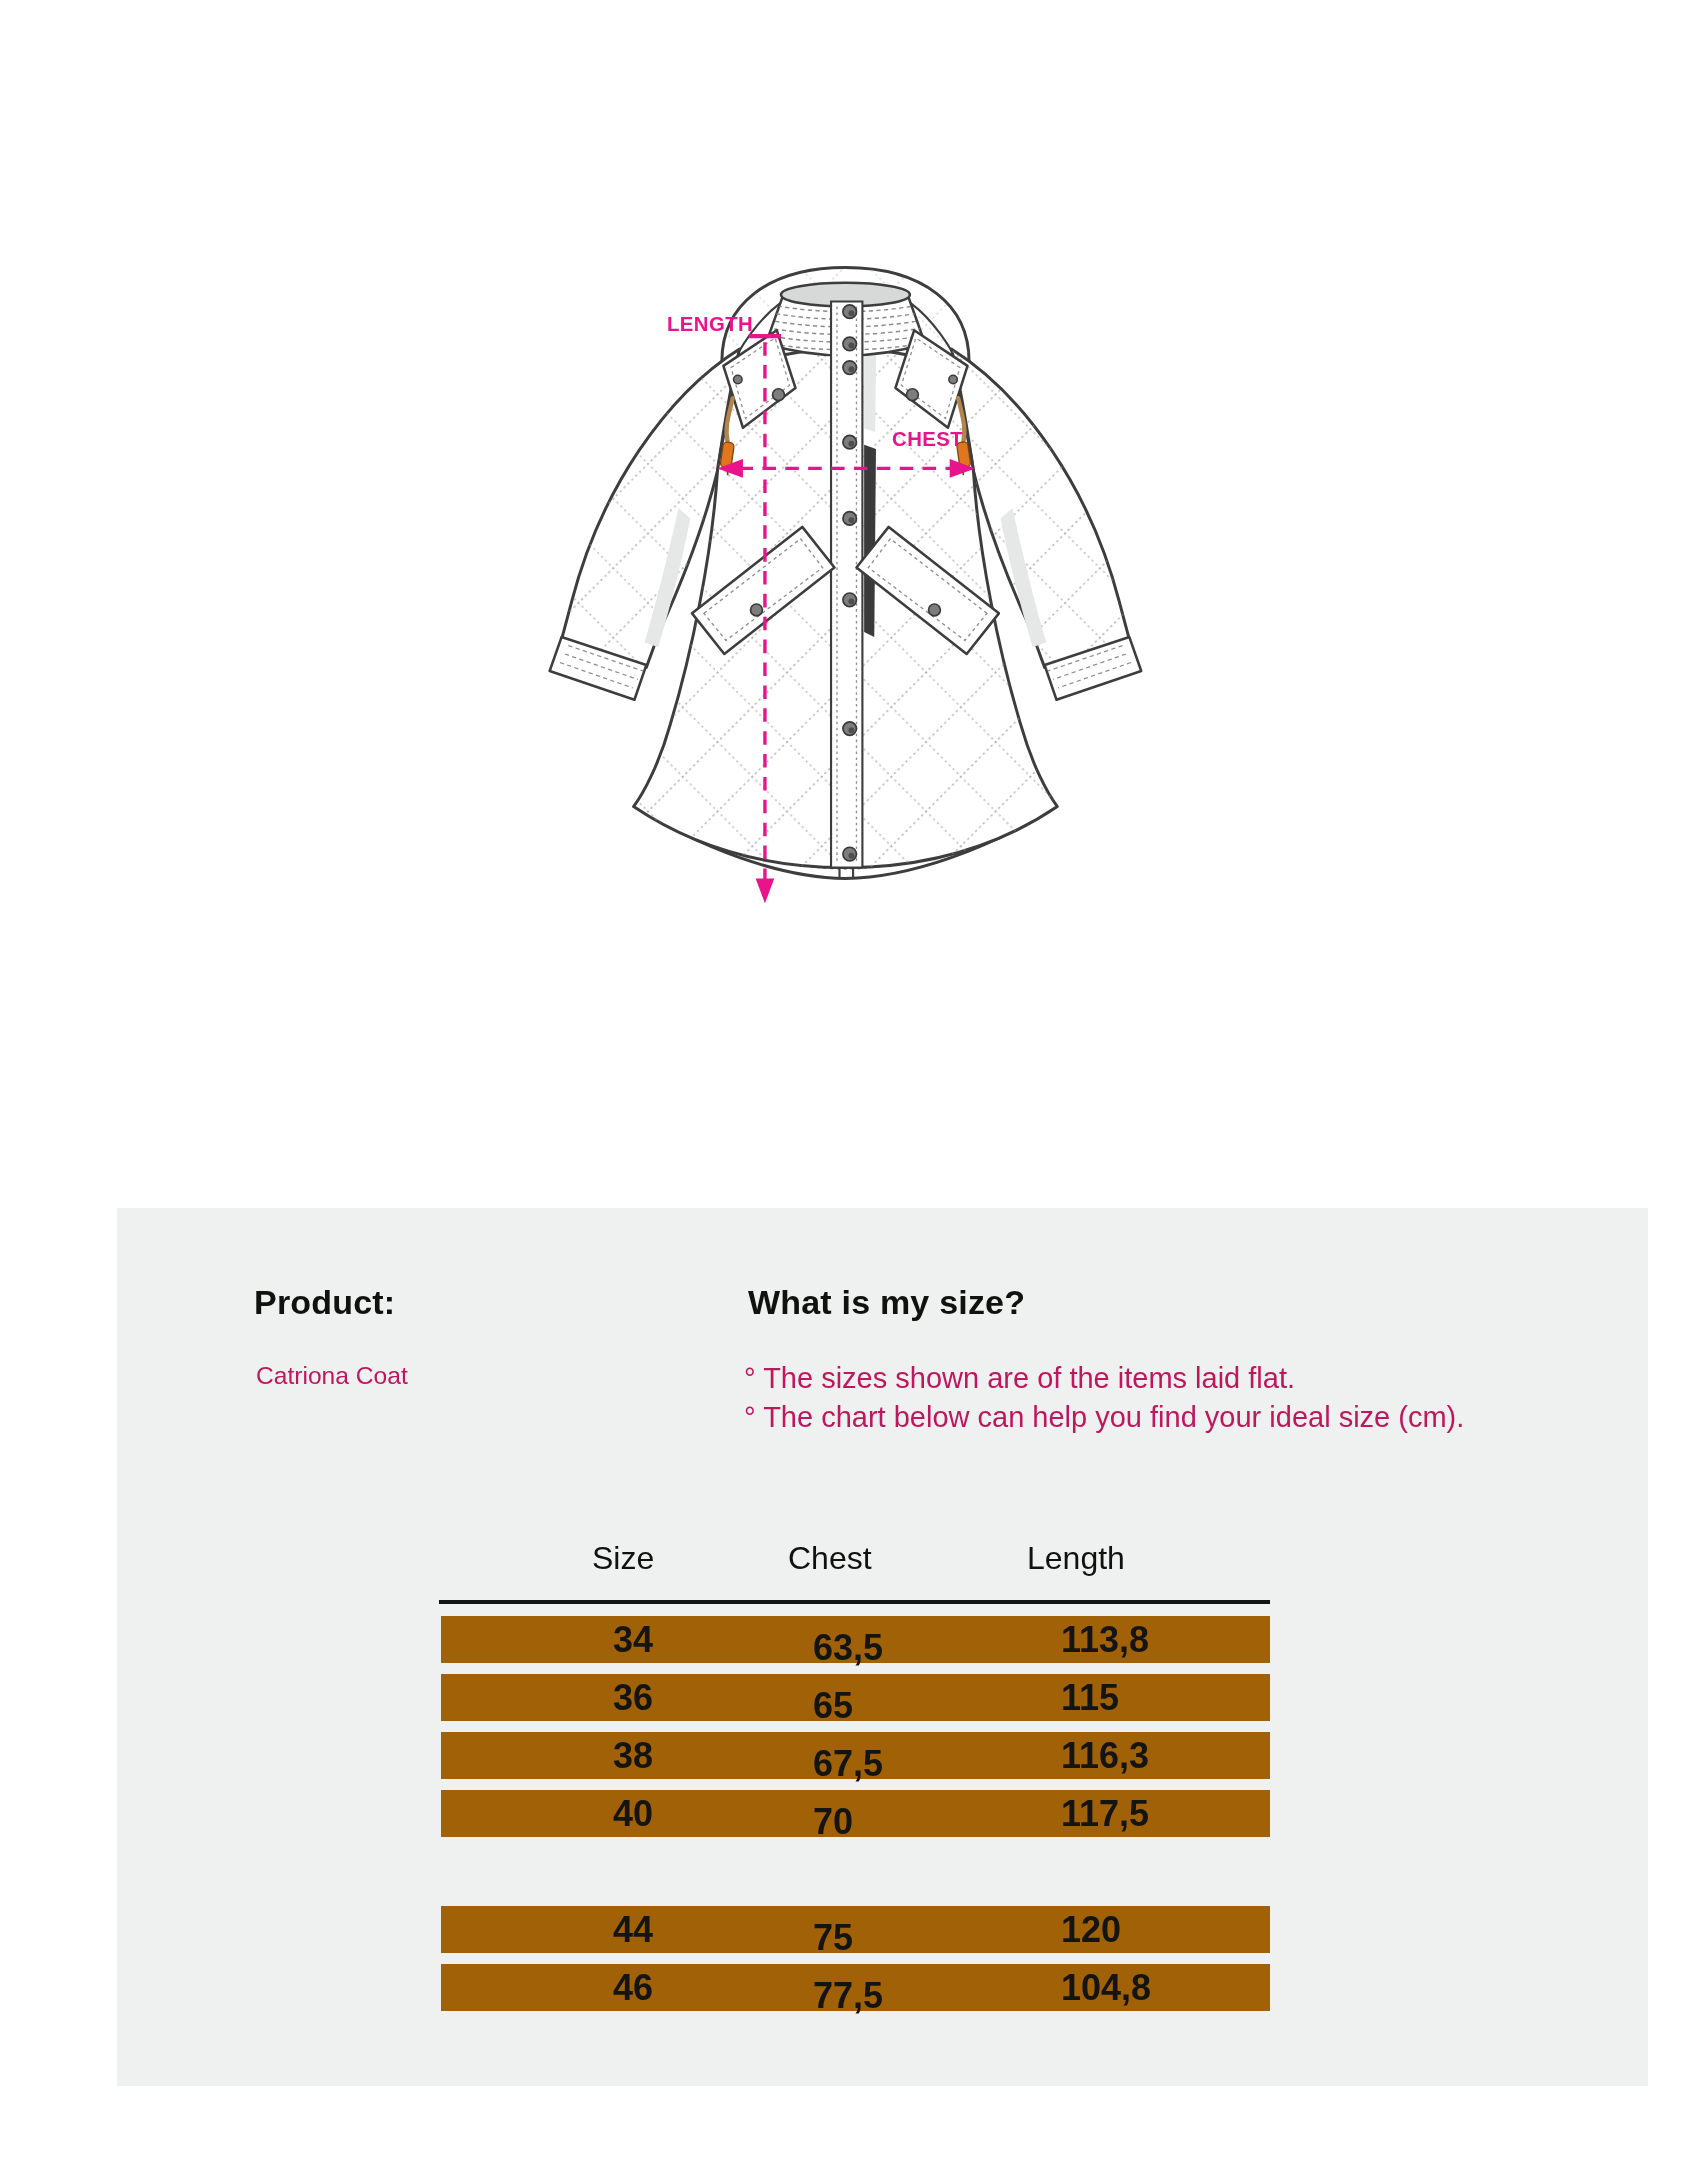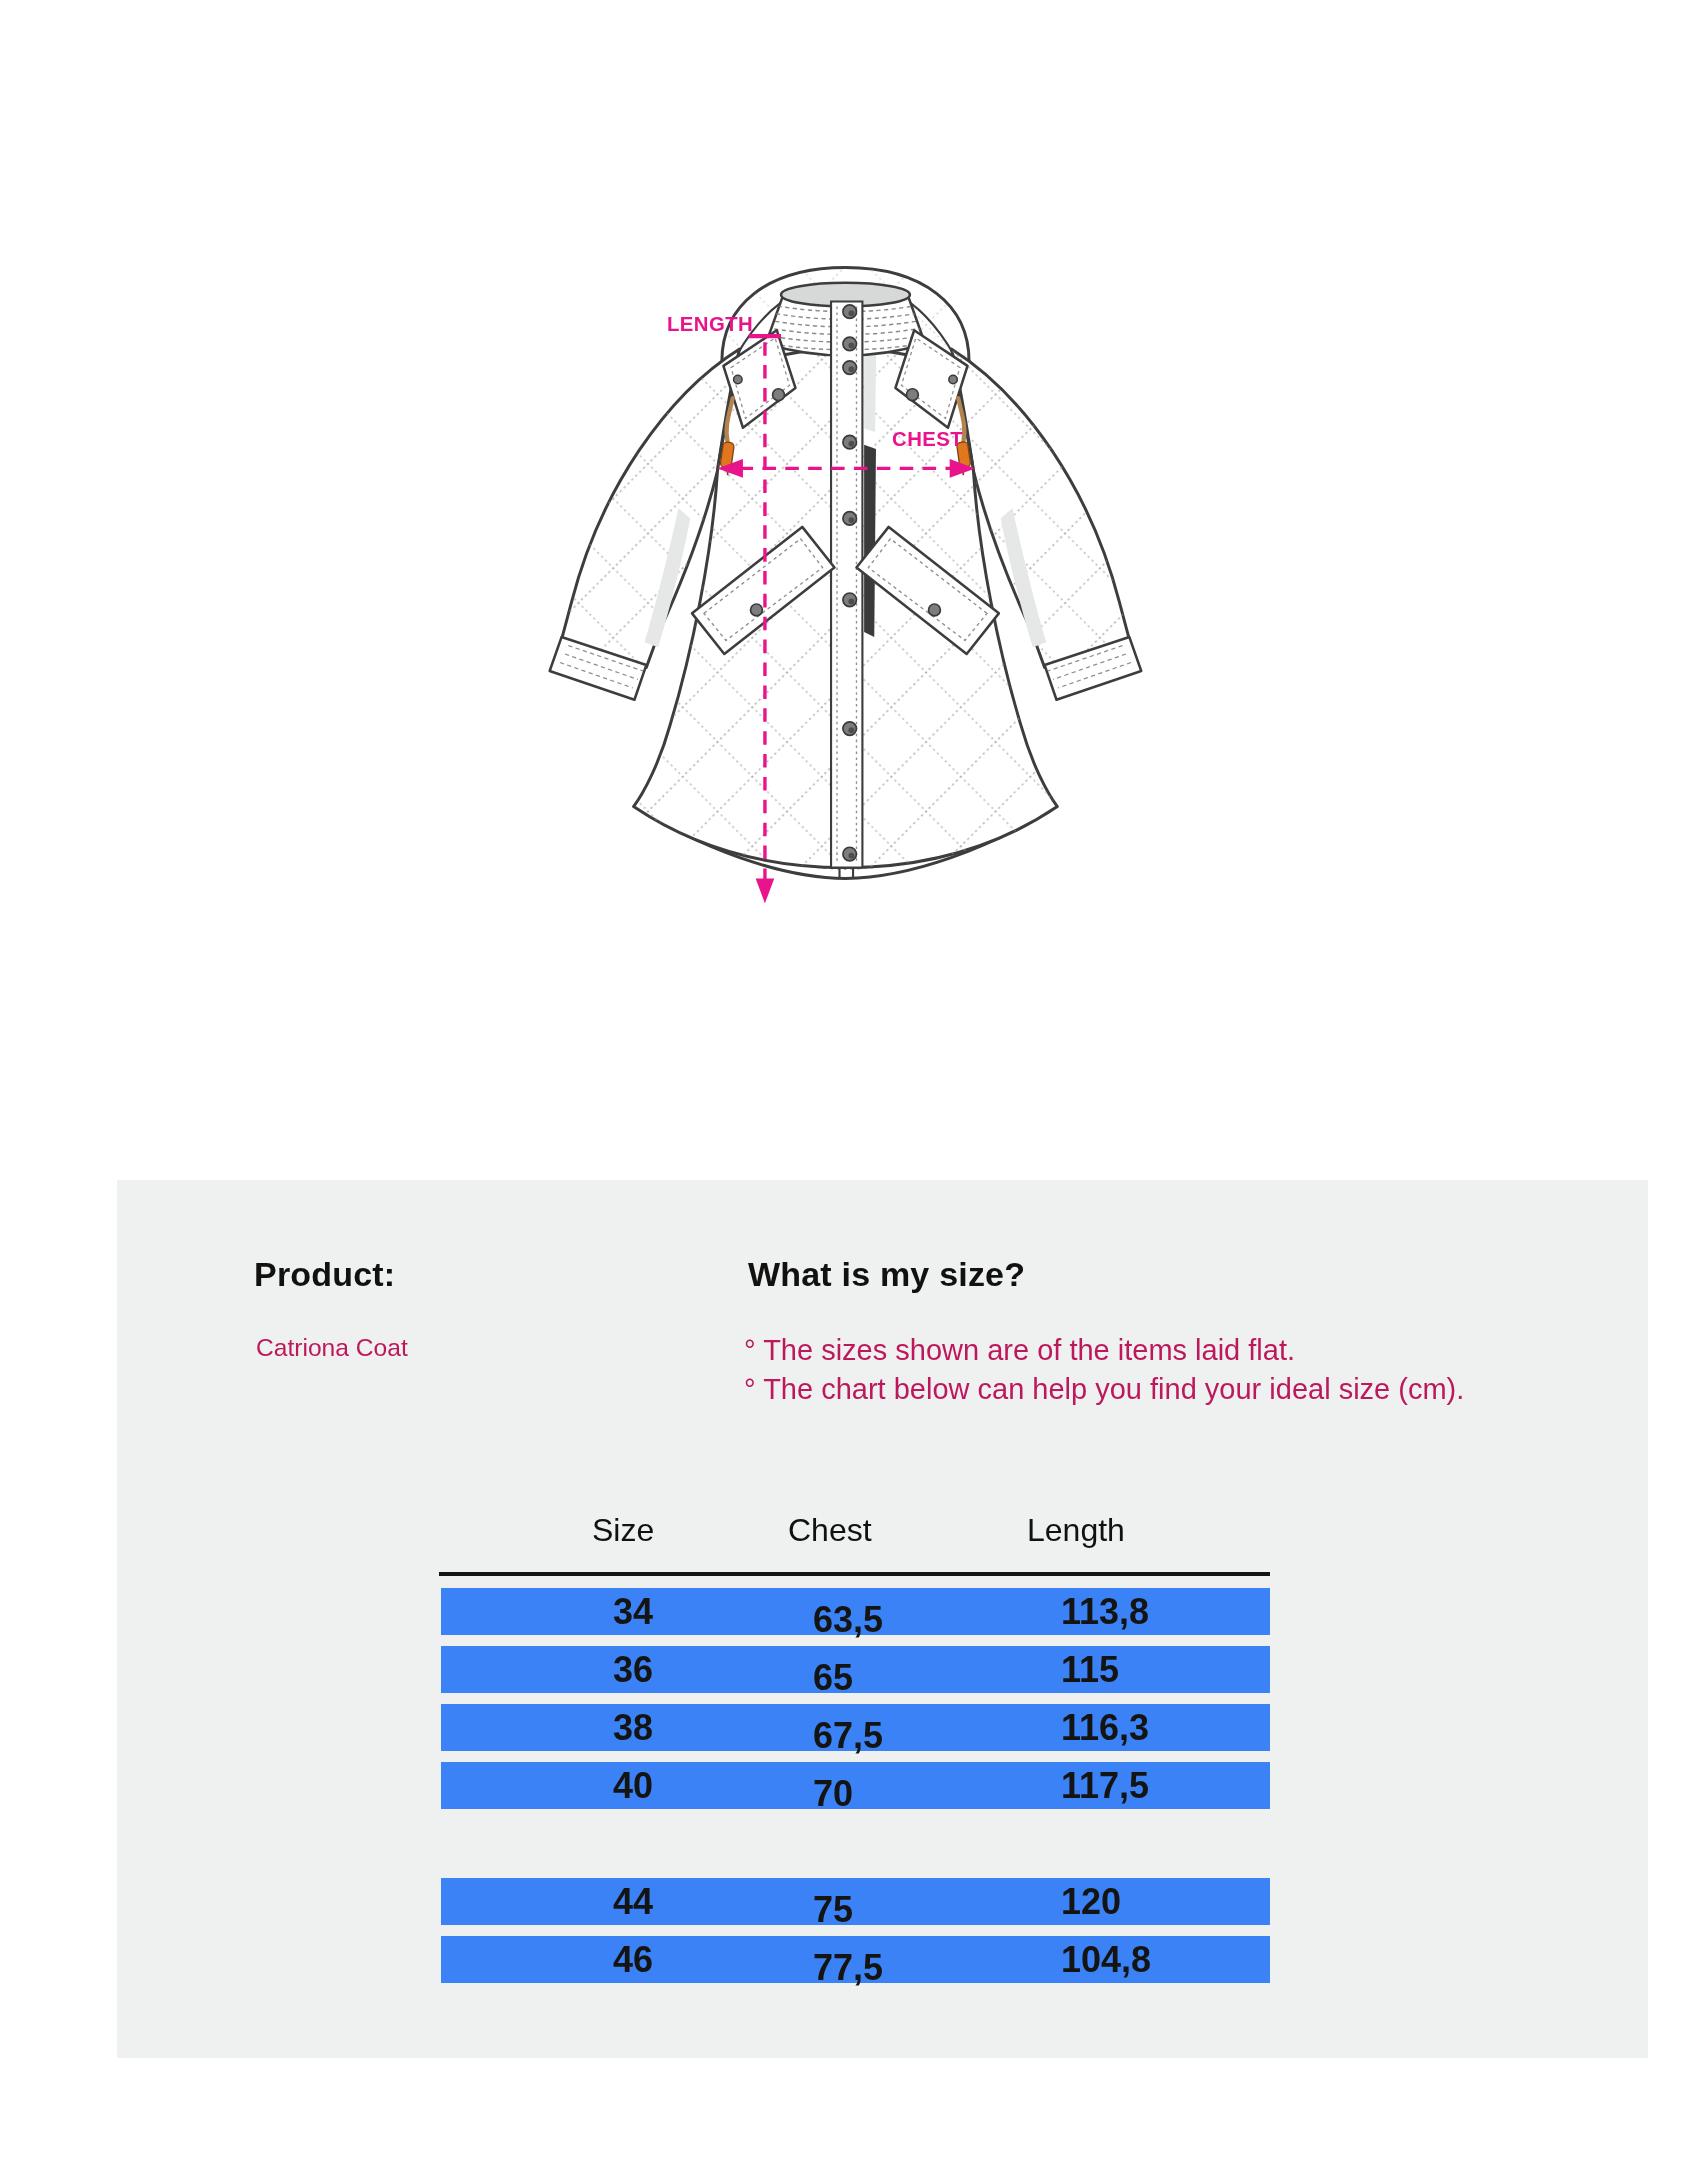--- a/index.html
+++ b/index.html
@@ -4,40 +4,40 @@
 <style>
   html,body{margin:0;padding:0;background:#ffffff;}
   body{width:1695px;height:2173px;position:relative;font-family:"Liberation Sans",sans-serif;color:#1d1d1b;}
   .stage{position:absolute;left:0;top:0;width:1695px;height:2173px;overflow:hidden;background:#ffffff;}
 
   
   .coat-wrap{position:absolute;left:509px;top:254px;width:678px;height:678px;}
   svg text.measure{font-family:"Liberation Sans",sans-serif;font-weight:700;font-size:24px;fill:#e9138b;letter-spacing:.5px;}
 
   
-  .panel{position:absolute;left:117px;top:1180px;width:1531px;height:878px;background:#eff1f0;}
+  .panel{position:absolute;left:117px;top:1208px;width:1531px;height:878px;background:#eff1f0;}
 
   .h2{position:absolute;font-size:34px;font-weight:700;color:#111110;letter-spacing:0.2px;white-space:nowrap;}
   .product-heading{left:137px;top:75px;}
   .size-heading{left:631px;top:75px;}
 
   .light{font-weight:300;color:#be185d;}
   .product-name{position:absolute;left:139px;top:154px;font-size:24.6px;white-space:nowrap;}
   .note{position:absolute;left:627px;font-size:29px;white-space:nowrap;}
   .note-1{top:154px;}
   .note-2{top:193px;}
 
   
   .th{position:absolute;top:331px;height:39px;line-height:39px;font-size:32px;font-weight:400;color:#111110;white-space:nowrap;}
   .th-size{left:475px;}
   .th-chest{left:671px;}
   .th-length{left:910px;}
   .rule{position:absolute;left:322px;top:392px;width:831px;height:4.2px;background:#141414;}
 
-  .t-row{position:absolute;left:324px;width:829px;height:47px;background:#3b82f6;text-align:center;}
+  .t-row{position:absolute;left:324px;width:829px;height:47px;background:#a16207;text-align:center;}
   .t-row span{position:absolute;top:0;height:47px;line-height:47px;font-size:36px;font-weight:600;color:#141413;white-space:nowrap;}
   .c1{left:172px;}
   .c2{left:372px;margin-top:8px;}
   .c3{left:620px;}
 </style>
 </head>
 <body>
 
 <div class="stage">
 

